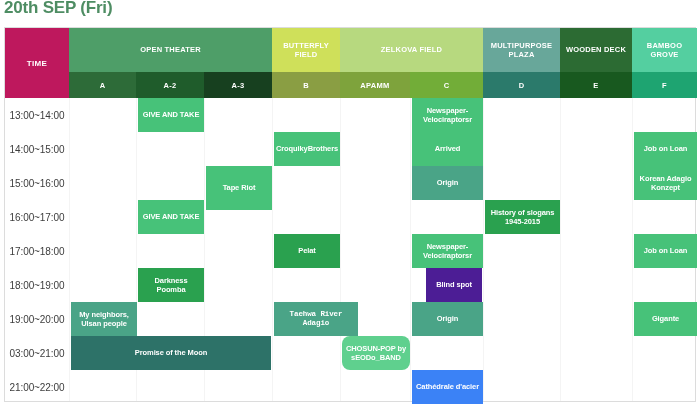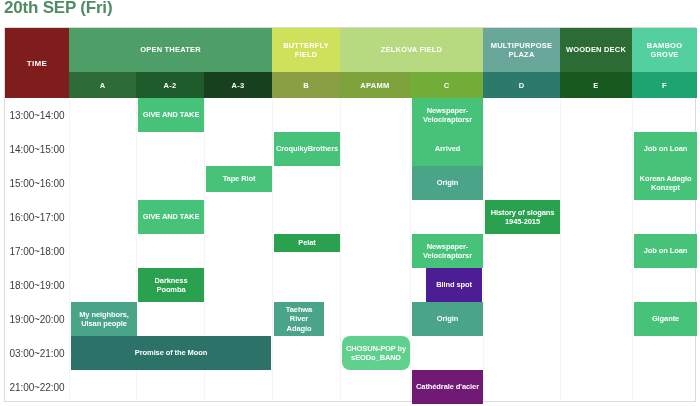--- a/index.html
+++ b/index.html
@@ -33,21 +33,21 @@
   .hdr-cell{
     position:absolute;top:0;
     display:flex;align-items:center;justify-content:center;
     text-align:center;
     color:#ffffff;font-size:7.5px;font-weight:bold;
     letter-spacing:0.2px;line-height:1.25;
     box-sizing:border-box;padding:0 2px;
   }
   .timehdr{
     position:absolute;left:0;top:0;width:64px;height:70px;
-    background:#7f1d1d;
+    background:#be185d;
     display:flex;align-items:center;justify-content:center;
     color:#ffffff;font-size:8px;font-weight:bold;letter-spacing:0.4px;
     box-sizing:border-box;
   }
   .sub{position:absolute;top:44px;height:26px;}
   .sub-cell{
     position:absolute;top:0;height:26px;
     display:flex;align-items:center;justify-content:center;
     color:#ffffff;font-size:7.5px;font-weight:bold;letter-spacing:0.3px;
     box-sizing:border-box;
@@ -124,33 +124,33 @@
         <div class="vline" style="left: 335px;"></div>
         <div class="vline" style="left: 405px;"></div>
         <div class="vline" style="left: 478px;"></div>
         <div class="vline" style="left: 555px;"></div>
         <div class="vline" style="left: 627px;"></div>
         <div class="ev" style="left: 133px; top: 0px; width: 66px; height: 34px; background: rgb(71, 194, 121);">GIVE AND TAKE</div>
         <div class="ev" style="left: 269px; top: 34px; width: 66px; height: 34px; background: rgb(71, 194, 121);">CroquikyBrothers</div>
         <div class="ev" style="left: 407px; top: 0px; width: 71px; height: 34px; background: rgb(71, 194, 121);">Newspaper-Velociraptorsr</div>
         <div class="ev" style="left: 407px; top: 34px; width: 71px; height: 34px; background: rgb(71, 194, 121);">Arrived</div>
         <div class="ev" style="left: 629px; top: 34px; width: 63px; height: 34px; background: rgb(71, 194, 121);">Job on Loan</div>
-        <div class="ev" style="left: 201px; top: 68px; width: 66px; height: 26px; background: rgb(71, 194, 121);">Tape Riot</div>
+        <div class="ev" style="left: 201px; top: 68px; width: 66px; height: 44px; background: rgb(71, 194, 121);">Tape Riot</div>
         <div class="ev" style="left: 407px; top: 68px; width: 71px; height: 34px; background: rgb(74, 164, 135);">Origin</div>
         <div class="ev" style="left: 629px; top: 68px; width: 63px; height: 34px; background: rgb(71, 194, 121);">Korean Adagio Konzept</div>
         <div class="ev" style="left: 133px; top: 102px; width: 66px; height: 34px; background: rgb(71, 194, 121);">GIVE AND TAKE</div>
         <div class="ev" style="left: 480px; top: 102px; width: 75px; height: 34px; background: rgb(42, 161, 79);">History of slogans 1945-2015</div>
-        <div class="ev" style="left: 269px; top: 136px; width: 66px; height: 18px; background: rgb(42, 161, 79);">Pelat</div>
+        <div class="ev" style="left: 269px; top: 136px; width: 66px; height: 34px; background: rgb(42, 161, 79);">Pelat</div>
         <div class="ev" style="left: 407px; top: 136px; width: 71px; height: 34px; background: rgb(71, 194, 121);">Newspaper-Velociraptorsr</div>
         <div class="ev" style="left: 629px; top: 136px; width: 63px; height: 34px; background: rgb(71, 194, 121);">Job on Loan</div>
         <div class="ev" style="left: 133px; top: 170px; width: 66px; height: 34px; background: rgb(42, 161, 79);">Darkness Poomba</div>
         <div class="ev" style="left: 421px; top: 170px; width: 56px; height: 34px; background: #4c1d95;">Blind spot</div>
         <div class="ev" style="left: 66px; top: 204px; width: 66px; height: 34px; background: rgb(74, 164, 135);">My neighbors, Ulsan people</div>
-        <div class="ev" style="left: 269px; top: 204px; width: 50px; height: 34px; background: rgb(74, 164, 135);">Taehwa River Adagio</div>
+        <div class="ev" style="left: 269px; top: 204px; width: 84px; height: 34px; background: rgb(74, 164, 135); font-family: Liberation Mono, monospace;">Taehwa River Adagio</div>
         <div class="ev" style="left: 407px; top: 204px; width: 71px; height: 34px; background: rgb(74, 164, 135);">Origin</div>
         <div class="ev" style="left: 629px; top: 204px; width: 63px; height: 34px; background: rgb(71, 194, 121);">Gigante</div>
         <div class="ev" style="left: 66px; top: 238px; width: 200px; height: 34px; background: rgb(45, 114, 104);">Promise of the Moon</div>
         <div class="ev" style="left: 337px; top: 238px; width: 68px; height: 34px; background: rgb(95, 208, 142); border-radius: 8px;">CHOSUN-POP by sEODo_BAND</div>
-        <div class="ev" style="left: 407px; top: 272px; width: 71px; height: 34px; background: #701a75;">Cathédrale d'acier</div>
+        <div class="ev" style="left: 407px; top: 272px; width: 71px; height: 34px; background: #3b82f6;">Cathédrale d'acier</div>
       </div>
 
   </div>
 </div>
 
 </body></html>

